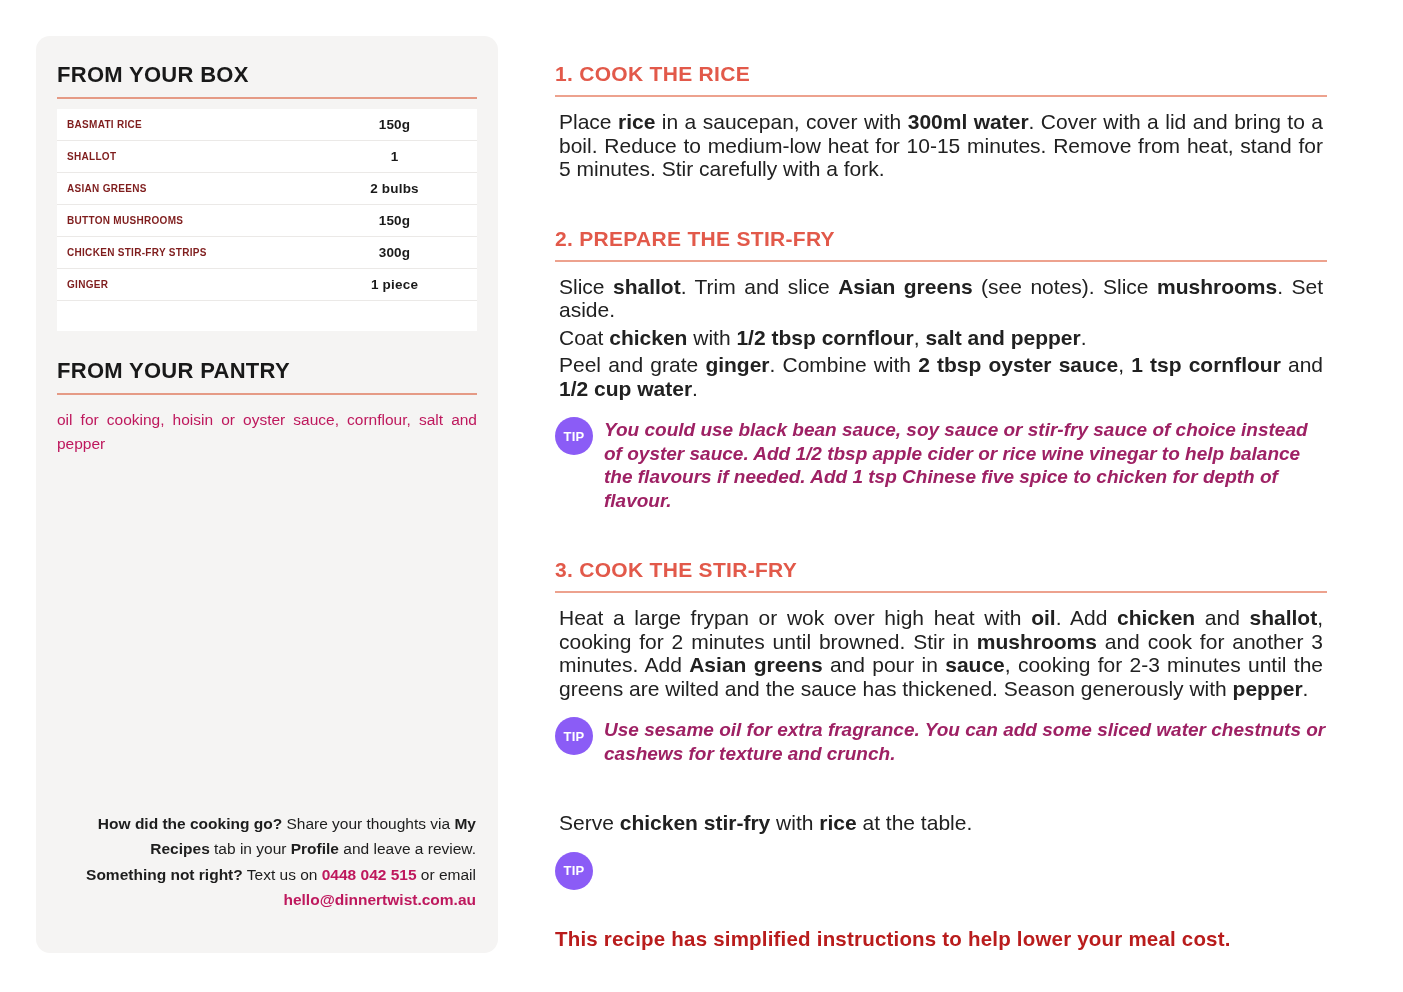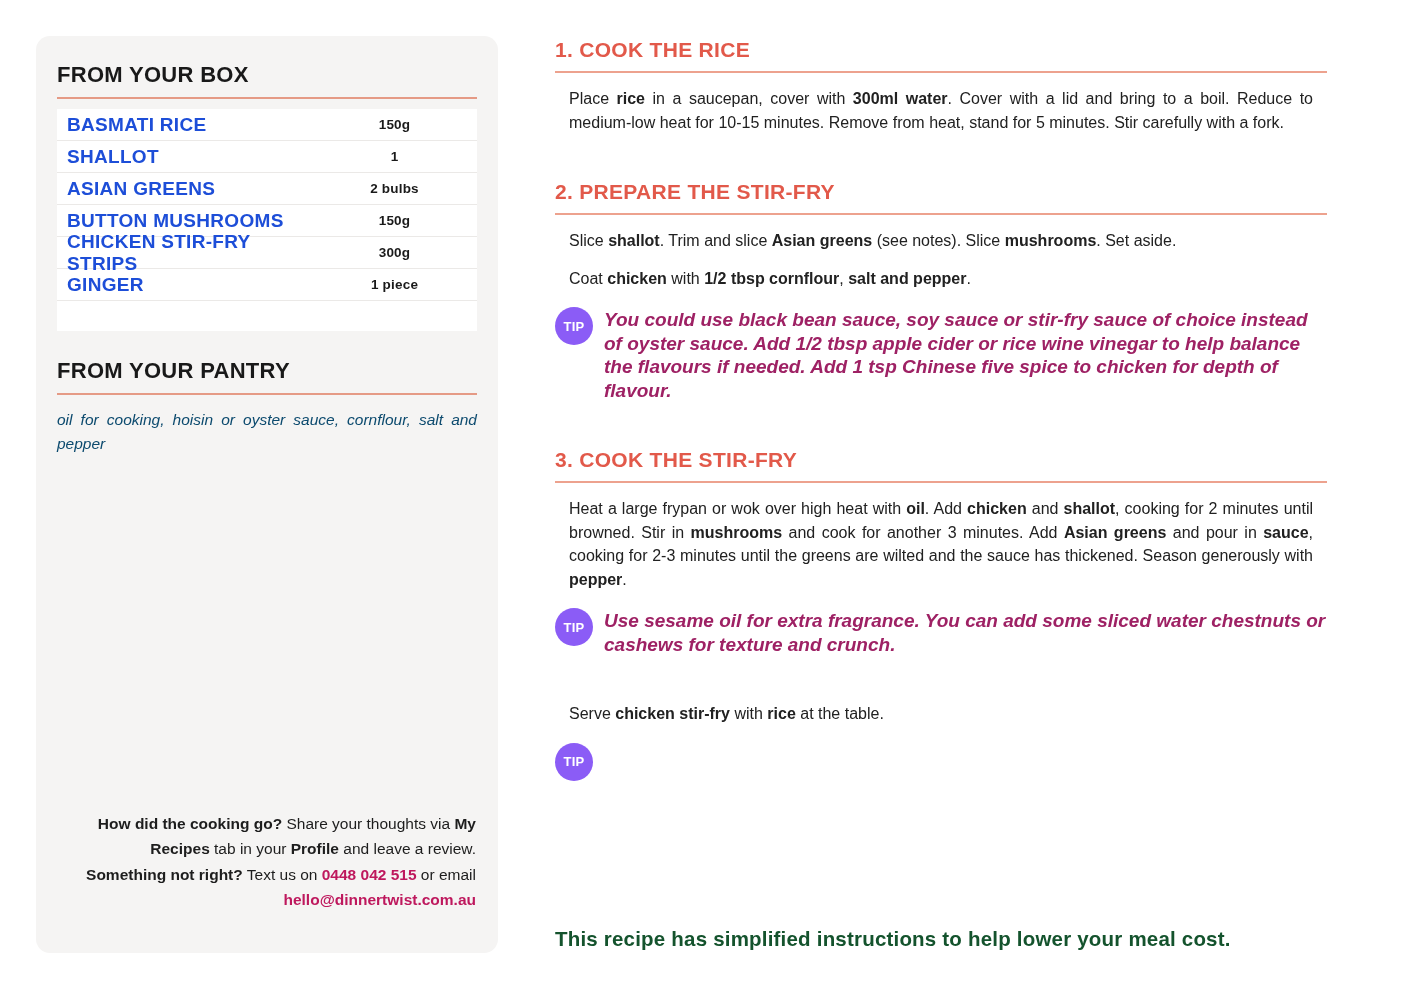--- a/index.html
+++ b/index.html
@@ -29,82 +29,82 @@
     border-bottom: 2px solid #e59a85;
   }
   .box-table { background: #ffffff; margin-top: 10px; }
   .box-row {
     display: flex; align-items: center;
     height: 32px;
     border-bottom: 1px solid #ebe9e7;
   }
   .box-name {
     flex: 1; padding-left: 10px;
-    font-size: 19px; font-weight: 700; color: #1d4ed8;
+    font-size: 10px; font-weight: 700; color: #7f1d1d;
     letter-spacing: 0.3px;
   }
   .box-qty {
     width: 165px; text-align: center;
     font-size: 13.5px; font-weight: 700; color: #1a1a1a;
     letter-spacing: 0.2px;
   }
   .box-filler { height: 30px; }
 
   .side-section-pantry { margin-top: 27px; }
   .side-section-notes  { margin-top: 30px; }
   .side-text {
     margin-top: 13px;
     font-size: 15.5px; line-height: 23.5px;
-    color: #0c4a6e; text-align: justify; font-style: italic;
+    color: #be185d; text-align: justify;
   }
 
   .side-footer {
     margin-top: auto;
     font-size: 15.5px; line-height: 25px; color: #1d1d1d;
   }
   .side-footer p { margin: 1px; text-align: right; }
 
   .b { font-weight: 700; }
   .a { color: #be185d; }
 
   
-  .main { position: absolute; left: 555px; top: 38px; width: 772px; }
+  .main { position: absolute; left: 555px; top: 62px; width: 772px; }
   .step { margin-bottom: 46px; }
   .step-title {
     margin: 0;
     font-size: 21px; font-weight: 700; color: #e2594a;
     letter-spacing: 0.3px;
     padding-bottom: 9px;
     border-bottom: 2px solid #eda28e;
   }
   .step-body { margin-top: 13px; }
   .step-body p {
-    margin: 14px;
-    font-size: 16px; line-height: 23.5px;
+    margin: 4px;
+    font-size: 21px; line-height: 23.5px;
     color: #212121; text-align: justify;
   }
 
   .tip { display: flex; align-items: flex-start; margin-top: 17px; }
   .tip-badge {
     flex-shrink: 0;
     width: 38px; height: 38px; border-radius: 50%;
     background: #8b5cf6; color: #ffffff;
     font-size: 13px; font-weight: 700; letter-spacing: 0.3px;
     display: flex; align-items: center; justify-content: center;
   }
   .tip-text {
     margin-left: 11px; padding-top: 1px;
     font-size: 19px; line-height: 23.5px;
     font-weight: 700; font-style: italic;
     color: #9e2164;
   }
 
   .tagline {
     position: absolute; left: 555px; top: 927px; width: 790px;
-    font-size: 20.5px; font-weight: 700; color: #14532d;
+    font-size: 20.5px; font-weight: 700; color: #b91c1c;
     letter-spacing: 0.2px;
   }
 
   a.plain { text-decoration: none; }
 </style>
 </head>
 <body>
 
 <aside class="sidebar">
 
@@ -159,20 +159,21 @@
     <div class="step-body">
       <p><span>Place </span><span class="b">rice</span><span> in a saucepan, cover with </span><span class="b">300ml water</span><span>. Cover with a lid and bring to a boil. Reduce to medium-low heat for 10-15 minutes. Remove from heat, stand for 5 minutes. Stir carefully with a fork.</span></p>
     </div>
   </section>
 
   <section class="step">
     <h2 class="step-title">2. PREPARE THE STIR-FRY</h2>
     <div class="step-body">
       <p><span>Slice </span><span class="b">shallot</span><span>. Trim and slice </span><span class="b">Asian greens</span><span> (see notes). Slice </span><span class="b">mushrooms</span><span>. Set aside.</span></p>
       <p><span>Coat </span><span class="b">chicken</span><span> with </span><span class="b">1/2 tbsp cornflour</span><span>, </span><span class="b">salt and pepper</span><span>.</span></p>
+      <p><span>Peel and grate </span><span class="b">ginger</span><span>. Combine with </span><span class="b">2 tbsp oyster sauce</span><span>, </span><span class="b">1 tsp cornflour</span><span> and </span><span class="b">1/2 cup water</span><span>.</span></p>
     </div>
     <div class="tip">
       <div class="tip-badge">TIP</div>
       <div class="tip-text">You could use black bean sauce, soy sauce or stir-fry sauce of choice instead of oyster sauce. Add 1/2 tbsp apple cider or rice wine vinegar to help balance the flavours if needed. Add 1 tsp Chinese five spice to chicken for depth of flavour.</div>
     </div>
   </section>
 
   <section class="step">
     <h2 class="step-title">3. COOK THE STIR-FRY</h2>
     <div class="step-body">

